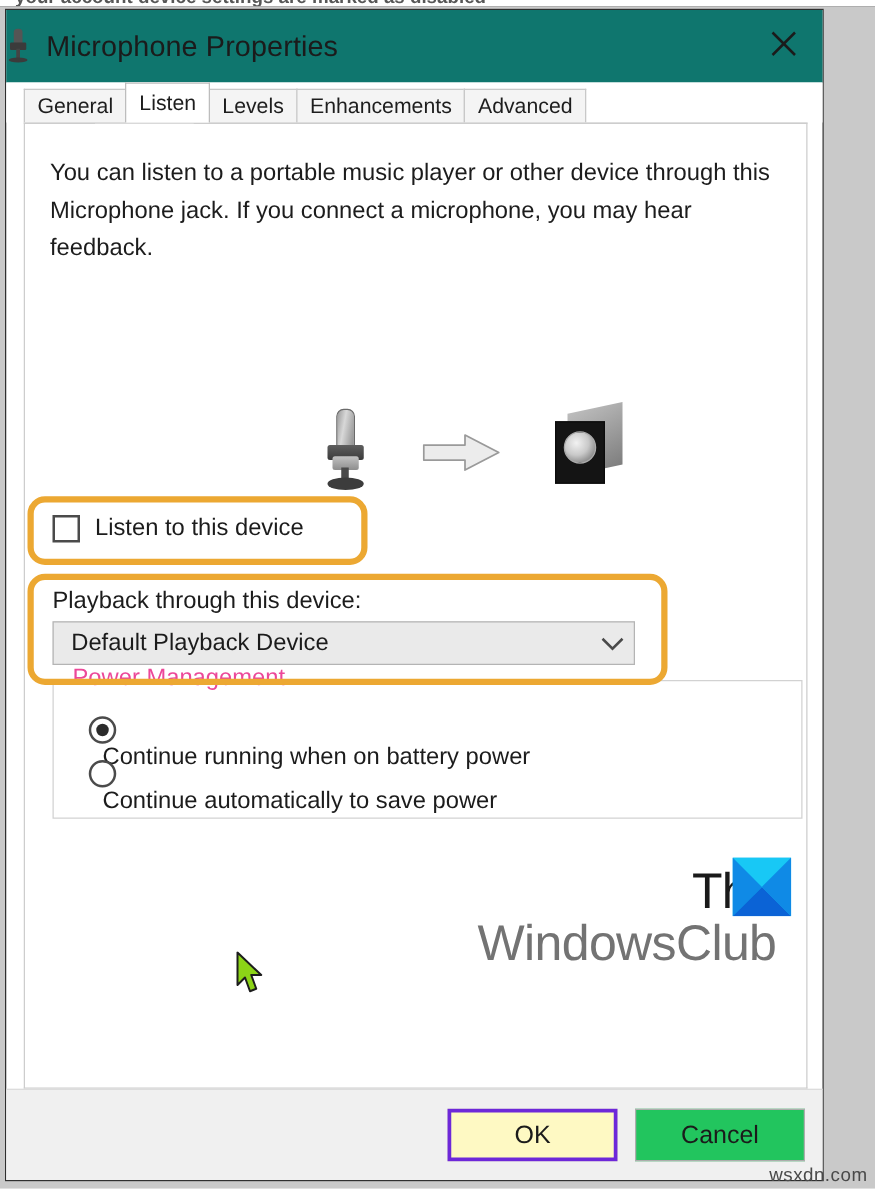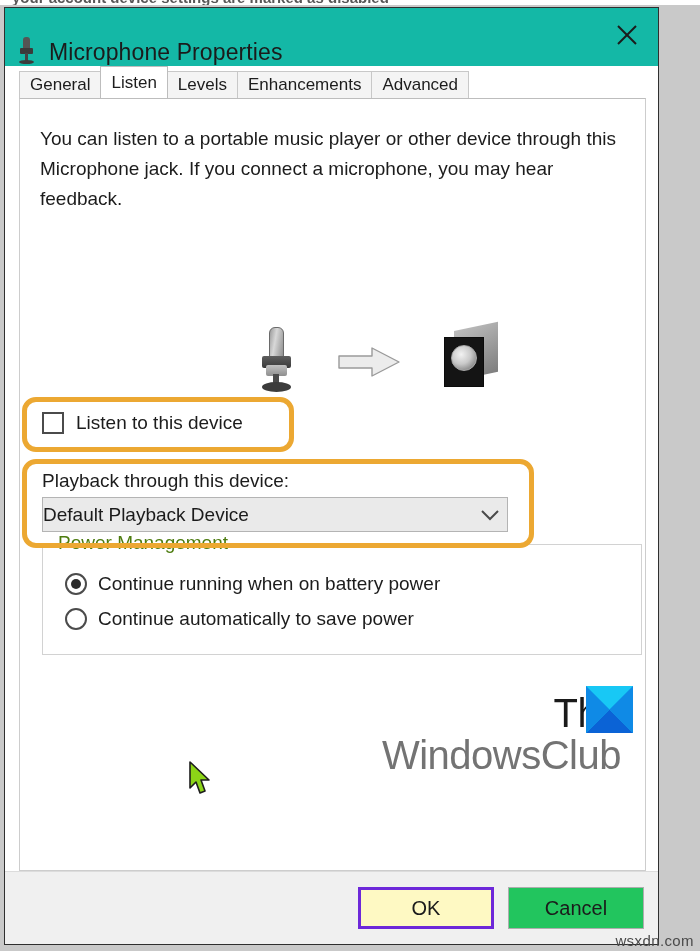--- a/index.html
+++ b/index.html
@@ -60,23 +60,22 @@
     box-sizing: border-box;
     display: flex;
     flex-direction: column;
   }
 
   
   #titlebar {
     height: 58px;
     flex: none;
     display: flex;
-    align-items: flex-end;
-    background: #14b8a6;
-    padding-left: 12px;
+    align-items: center;
+    background: #0f766e;
     position: relative;
   }
   #mic-title-icon {
     width: 20px; height: 30px;
     position: relative;
     flex: none;
     margin-right: 12px;
   }
   #mic-title-icon .cap {
     position: absolute; left: 6px; top: 1px;
@@ -297,21 +296,21 @@
     width: 466px; height: 35px;
     background: #eaeaea;
     border: 1px solid #b4b4b4;
     box-sizing: border-box;
     display: flex;
     align-items: center;
     z-index: 7;
     cursor: default;
   }
   #playback-value {
-    margin-left: 0;
+    margin-left: 14px;
     font-size: 19px;
     color: #1b1b1b;
     flex: 1 1 auto;
     white-space: nowrap;
     overflow: hidden;
   }
   #playback-chevron {
     width: 34px;
     display: flex; align-items: center; justify-content: center;
     flex: none;
@@ -324,29 +323,30 @@
     width: 600px; height: 111px;
     border: 1px solid #d2d2d2;
     box-sizing: border-box;
   }
   #power-legend {
     position: absolute;
     left: 10px; top: -13px;
     background: #ffffff;
     padding: 0 5px;
     font-size: 19px;
-    color: #4d7c0f;
+    color: #ec4899;
     white-space: nowrap;
   }
   .radio-row {
     position: absolute;
-    left: 22px;
+    left: 28px;
     display: flex;
     align-items: flex-start;
     cursor: default;
+    flex-direction: column;
   }
   #radio-continue { top: 28px; }
   #radio-disable  { top: 63px; }
   .radio-circle {
     width: 22px; height: 22px;
     border: 2px solid #4b4b4b;
     border-radius: 50%;
     background: #ffffff;
     box-sizing: border-box;
     flex: none;

